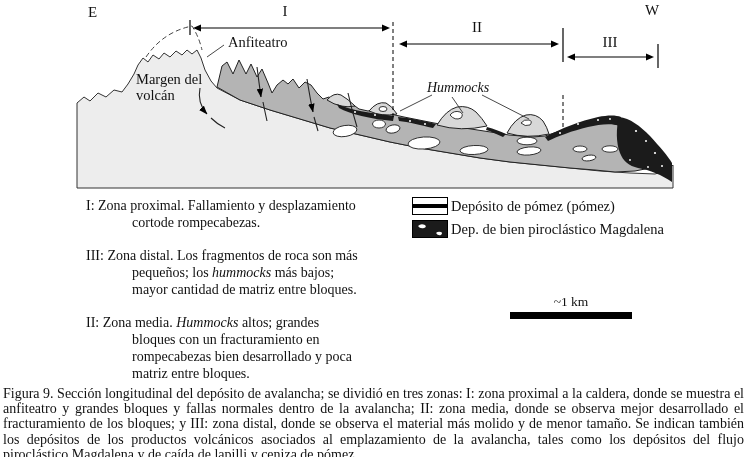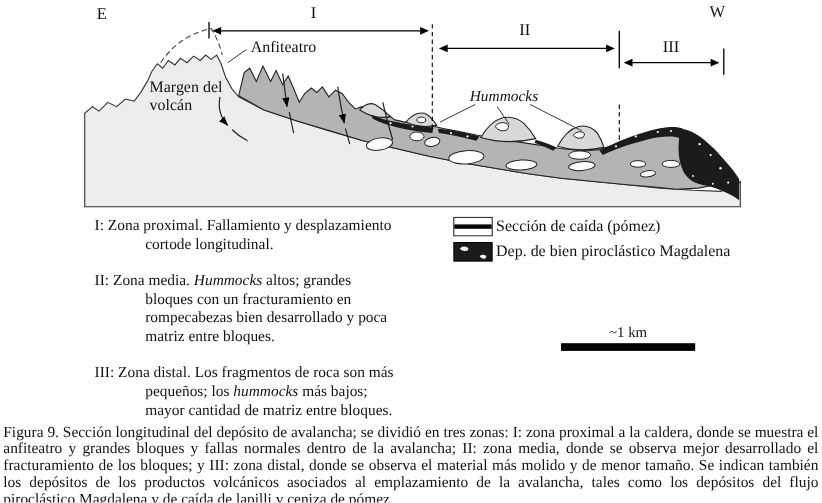--- a/index.html
+++ b/index.html
@@ -140,42 +140,42 @@
     <text class="t15" x="610" y="47" text-anchor="middle">III</text>
     <text class="t14" x="228" y="47">Anfiteatro</text>
     <text class="t14" x="136" y="84">Margen del</text>
     <text class="t14" x="136" y="100">volcán</text>
     <text class="ti" x="427" y="92">Hummocks</text>
   </svg>
 
   <div class="zones">
       <div class="zone-para">
         <div class="zline"><span>I: Zona proximal. Fallamiento y desplazamiento</span></div>
-        <div class="zline cont"><span>cortode longitudinal.</span></div>
+        <div class="zline cont"><span>cortode rompecabezas.</span></div>
+      </div>
+      <div class="zone-para">
+        <div class="zline"><span>III: Zona distal. Los fragmentos de roca son más</span></div>
+        <div class="zline cont"><span>pequeños; los </span><i>hummocks</i><span> más bajos;</span></div>
+        <div class="zline cont"><span>mayor cantidad de matriz entre bloques.</span></div>
       </div>
       <div class="zone-para">
         <div class="zline"><span>II: Zona media. </span><i>Hummocks</i><span> altos; grandes</span></div>
         <div class="zline cont"><span>bloques con un fracturamiento en</span></div>
         <div class="zline cont"><span>rompecabezas bien desarrollado y poca</span></div>
         <div class="zline cont"><span>matriz entre bloques.</span></div>
-      </div>
-      <div class="zone-para">
-        <div class="zline"><span>III: Zona distal. Los fragmentos de roca son más</span></div>
-        <div class="zline cont"><span>pequeños; los </span><i>hummocks</i><span> más bajos;</span></div>
-        <div class="zline cont"><span>mayor cantidad de matriz entre bloques.</span></div>
       </div>
     </div>
 
   <div class="legend">
       <div class="leg-row">
         <svg class="sw" width="36" height="18" viewBox="0 0 36 18">
           <rect x="0.5" y="0.5" width="35" height="17" class="sw-border" fill="#fff"></rect>
           <rect x="1" y="7" width="34" height="4" fill="#000"></rect>
         </svg>
-        <span class="leg-label">Sección de caída (pómez)</span>
+        <span class="leg-label">Depósito de pómez (pómez)</span>
       </div>
       <div class="leg-row">
         <svg class="sw" width="36" height="18" viewBox="0 0 36 18">
           <rect x="0.5" y="0.5" width="35" height="17" class="sw-border" fill="#1b1b1b"></rect>
           <path d="M6,6 q3,-3 7,-1 q2,2 -1,3 q-4,1 -6,-2 Z" fill="#fff"></path>
           <path d="M24,13 q2,-2 5,-1 q2,1 0,3 q-3,1 -5,-2 Z" fill="#fff"></path>
         </svg>
         <span class="leg-label">Dep. de bien piroclástico Magdalena</span>
       </div>
     </div>

